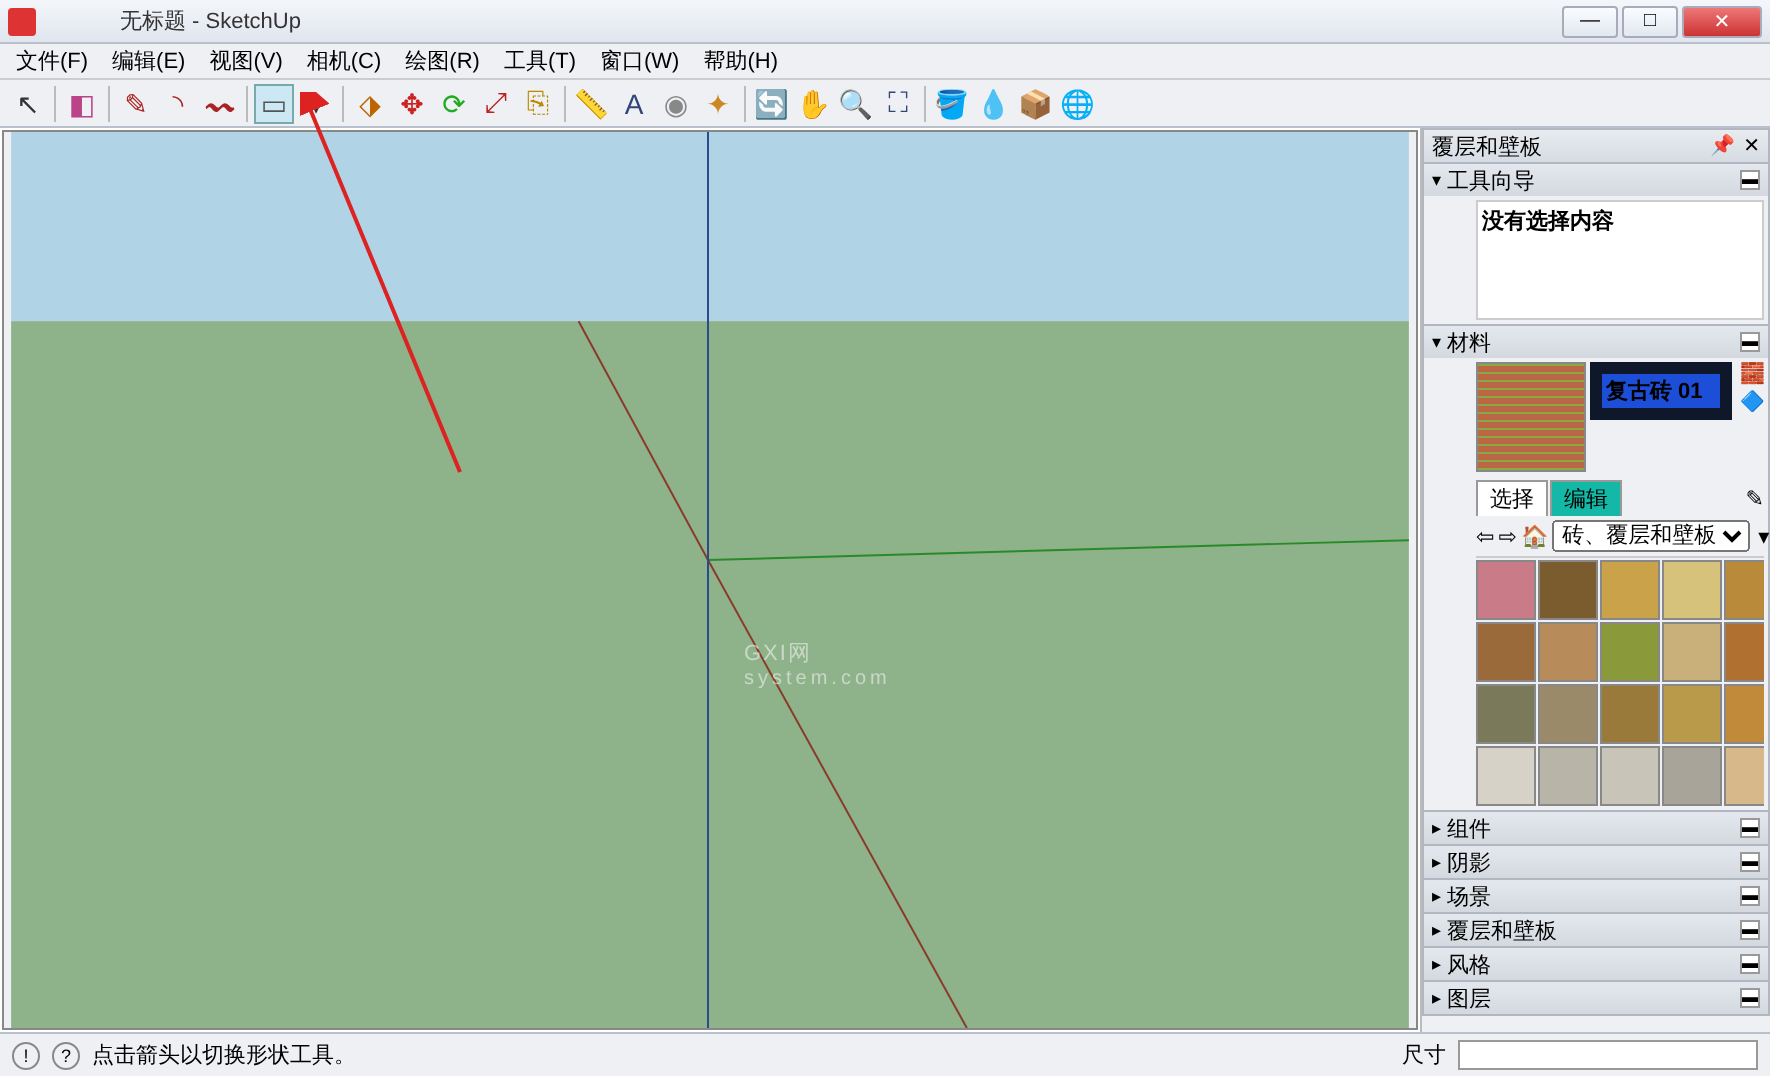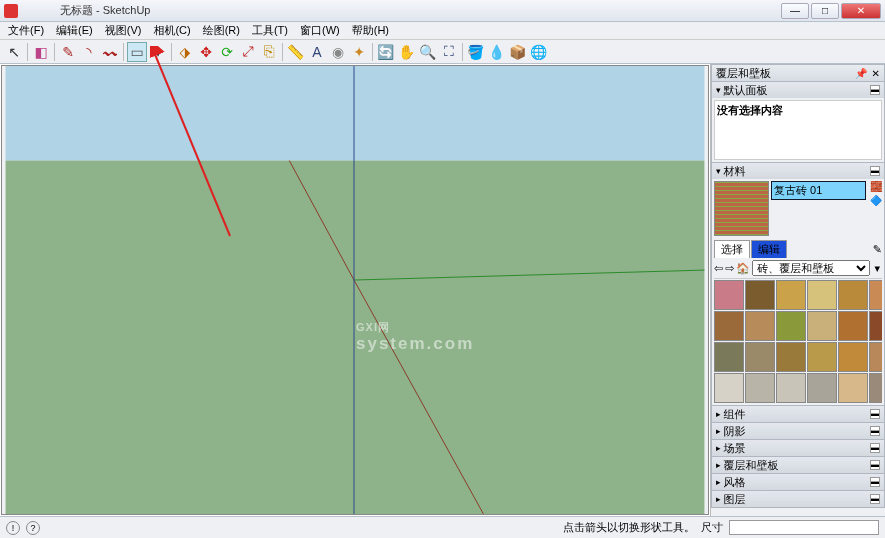--- a/index.html
+++ b/index.html
@@ -31,50 +31,50 @@
 .rpanel { width: 175px; background: #eef0f3; border-left: 1px solid #bbb; display: flex; flex-direction: column; }
 .rhead { height: 18px; background: linear-gradient(#e8ecf0,#d6dce3); border: 1px solid #b0b7c0; display: flex; align-items: center; padding: 0 4px; font-size: 11px; position: relative; }
 .rhead .pin { margin-left: auto; font-size: 10px; cursor: pointer; }
 .rhead .x { margin-left: 4px; font-size: 10px; cursor: pointer; }
 .sect { border: 1px solid #b0b7c0; margin-top: -1px; }
 .secthdr { height: 16px; background: linear-gradient(#e4e8ee,#d4d9e0); display: flex; align-items: center; padding: 0 4px; cursor: pointer; }
 .secthdr::before { content: "▸"; font-size: 9px; margin-right: 3px; }
 .secthdr.open::before { content: "▾"; }
 .secthdr .mini { margin-left: auto; display: flex; gap: 2px; }
 .secthdr .mini span { width: 10px; height: 10px; border: 1px solid #999; background: #fff; font-size: 8px; text-align: center; line-height: 8px; }
-.sectbody { padding: 2px; background: #eef0f3; }
+.sectbody { padding: 2px; background: #eef0f3; margin-left: 24px; }
 .infobox { background: #fff; border: 1px solid #ccc; height: 60px; padding: 2px; font-weight: bold; }
 .matbox { display: flex; gap: 2px; align-items: flex-start; }
 .matprev { width: 55px; height: 55px; background: repeating-linear-gradient(0deg,#8a4 0,#8a4 1px,#b64 1px,#b64 4px),repeating-linear-gradient(90deg,#8a4 0,#8a4 1px,#b64 1px,#b64 8px); border: 1px solid #888; }
-.matname { flex: 1; padding: 1px 2px; background: #7dd3fc; border: 1px solid #0f172a; }
+.matname { flex: 1; padding: 1px 2px; background: #1d4ed8; border: 6px solid #0f172a; font-weight: bold; }
 .maticons { display: flex; flex-direction: column; gap: 2px; margin-left: 2px; }
 .maticons span { width: 12px; height: 12px; font-size: 10px; text-align: center; cursor: pointer; }
 .tabrow { display: flex; gap: 1px; margin-top: 4px; }
 .tab { padding: 1px 6px; background: #fff; border: 1px solid #999; border-bottom: none; cursor: pointer; font-family: Liberation Serif, serif; }
-.tab.inact { background: #1d4ed8; }
+.tab.inact { background: #14b8a6; }
 .tabctrls { margin-left: auto; display: flex; gap: 4px; align-items: center; }
 .tabctrls span { font-size: 11px; cursor: pointer; }
 .ddrow { display: flex; gap: 2px; margin-top: 2px; align-items: center; }
 .ddrow .nav { font-size: 11px; cursor: pointer; }
 .ddrow select { flex: 1; font-size: 11px; }
 .ddrow .dbtn { font-size: 11px; cursor: pointer; padding: 0 2px; }
 .swatches { display: grid; grid-template-columns: repeat(6, 1fr); gap: 1px; margin-top: 2px; height: 125px; overflow: hidden; border-top: 1px solid #ccc; padding-top: 1px; }
 .sw { aspect-ratio: 1; border: 1px solid #888; }
 
 .statusbar { height: 22px; background: #eef0f3; border-top: 1px solid #b8c0cc; display: flex; align-items: center; padding: 0 6px; gap: 6px; }
 .statusbar .c { width: 14px; height: 14px; border: 1px solid #888; border-radius: 50%; display: flex; align-items: center; justify-content: center; font-size: 9px; cursor: pointer; }
-.statusbar .msg { flex: 1; text-align: right; }
+.statusbar .msg { flex: 1; }
 .statusbar .dim { border: 1px solid #999; background: #fff; width: 150px; height: 15px; }
 
 
 .arrow { position: absolute; left: 150px; top: 46px; pointer-events: none; }
 
 
-.watermark { position: absolute; left: 354px; top: 230px; color: rgba(255,255,255,0.5); font-size: 38px; font-weight: bold; font-family: Georgia, serif; pointer-events: none; letter-spacing: 1px; }
-.watermark .sub { font-size: 17px; letter-spacing: 2px; display: block; margin-top: -6px; }
+.watermark { position: absolute; left: 370px; top: 230px; color: rgba(255,255,255,0.5); font-size: 38px; font-weight: normal; font-family: Georgia, serif; pointer-events: none; letter-spacing: 1px; }
+.watermark .sub { font-size: 10px; letter-spacing: 2px; display: block; margin-top: -6px; }
 </style>
 </head>
 <body>
 
 <div class="titlebar">
   <div class="icon"></div>
   <div class="title">无标题 - SketchUp</div>
   <div class="winbtns">
     <div class="winbtn">—</div>
     <div class="winbtn">□</div>
@@ -148,21 +148,21 @@
 
   <div class="rpanel">
     <div class="rhead">
       <span>覆层和壁板</span>
       <span class="pin">📌</span>
       <span class="x">✕</span>
     </div>
 
     <div class="sect">
       <div class="secthdr open">
-        <span>默认面板</span>
+        <span>工具向导</span>
         <span class="mini">
             <span>▬</span>
           </span>
       </div>
       <div class="sectbody">
         <div class="infobox">没有选择内容</div>
       </div>
     </div>
 
     <div class="sect">

